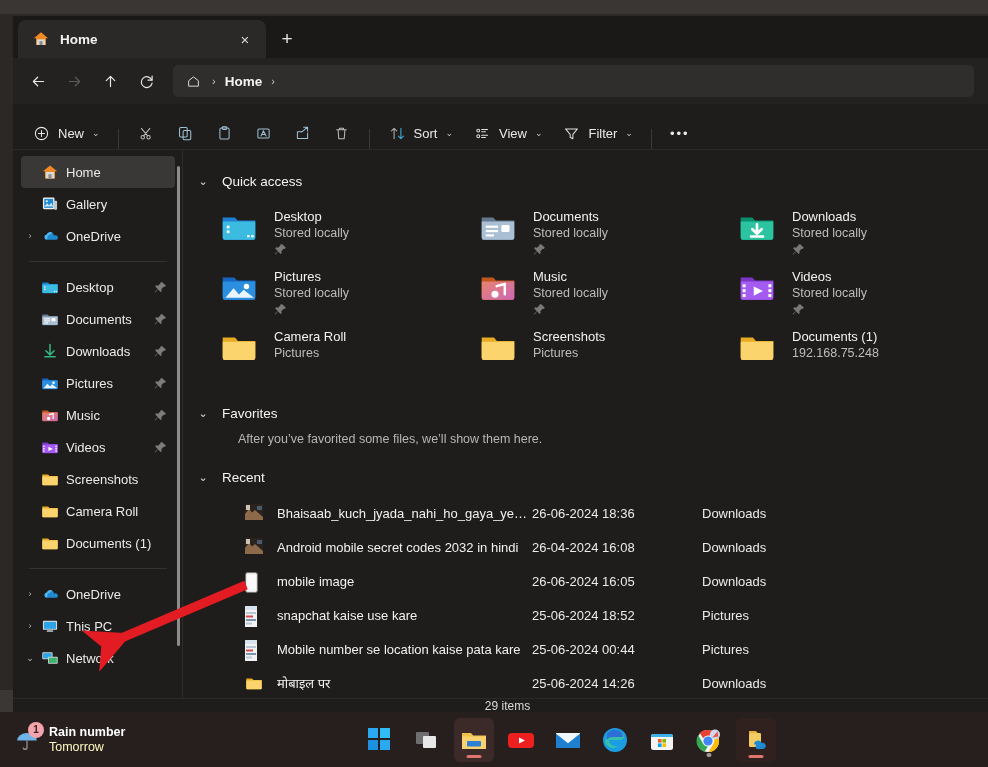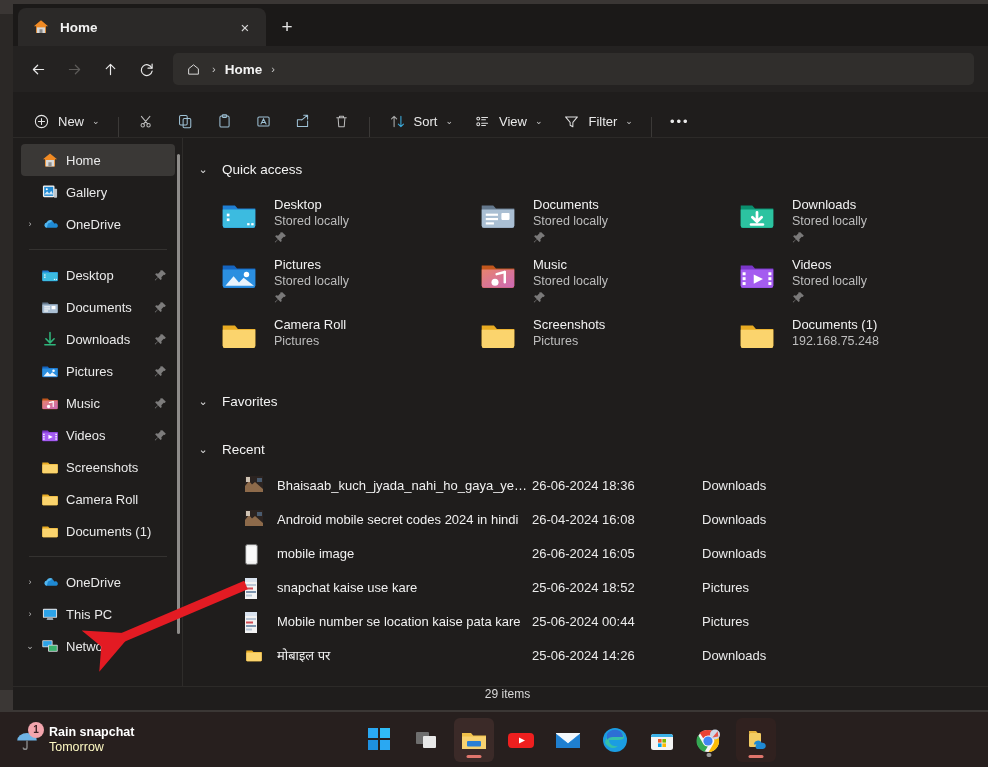--- a/index.html
+++ b/index.html
@@ -23,21 +23,21 @@
     background:#3b3735; color:#6e6a67; font-size:13px;
     display:flex; align-items:center; gap:26px; padding-left:58px;
   }
   .bg-word-top {
     position:absolute; left:0; top:0; width:988px; height:14px;
     background:#3a3634;
   }
 
   
   .explorer {
-    position:absolute; left:13px; top:4px;
+    position:absolute; left:13px; top:16px;
     width:975px; height:706px;
     background:#1f1d1c;
     overflow:hidden;
   }
 
   
   .titlebar {
     height:42px; background:#1b1918;
     position:relative;
     display:flex; align-items:flex-end;
@@ -755,20 +755,21 @@
               <div class="qa-name">Documents (1)</div>
               <div class="qa-sub">192.168.75.248</div>
             </span>
           </div>
         </div>
 
       <div class="section-head" style="margin-top:14px;">
         <span class="section-chev">⌄</span>
         <span class="section-title">Favorites</span>
       </div>
+      <div class="fav-empty">After you’ve favorited some files, we’ll show them here.</div>
 
       <div class="section-head" style="margin-top:14px;">
         <span class="section-chev">⌄</span>
         <span class="section-title">Recent</span>
       </div>
       <div class="recent-list" id="recent-root">
           <div class="recent-row">
             <span class="rec-ico"><svg width="18" height="16" viewBox="0 0 18 16">
                 <rect width="18" height="16" fill="#2b2320"></rect>
                 <path d="M0 10l4-5 3 3.5L10 6l8 7v3H0z" fill="#8d6a4a"></path>
@@ -779,21 +780,21 @@
             <span class="rec-date">26-06-2024 18:36</span>
             <span class="rec-loc">Downloads</span>
           </div>
           <div class="recent-row">
             <span class="rec-ico"><svg width="18" height="16" viewBox="0 0 18 16">
                 <rect width="18" height="16" fill="#2b2320"></rect>
                 <path d="M0 10l4-5 3 3.5L10 6l8 7v3H0z" fill="#8d6a4a"></path>
                 <rect x="1" y="1" width="4" height="5" fill="#cfc3b4"></rect>
                 <rect x="12" y="2" width="5" height="4" fill="#4a5b6e"></rect>
               </svg></span>
-            <span class="rec-name">Android mobile secret codes 2024 in hindi</span>
+            <span class="rec-name">Android mobile secret codes 2032 in hindi</span>
             <span class="rec-date">26-04-2024 16:08</span>
             <span class="rec-loc">Downloads</span>
           </div>
           <div class="recent-row">
             <span class="rec-ico"><svg width="13" height="21" viewBox="0 0 13 21">
                 <rect x="0.6" y="0.6" width="11.8" height="19.8" rx="2" fill="#f4f4f4" stroke="#6d6d6d" stroke-width="1"></rect>
                 <rect x="2" y="3" width="9" height="14" fill="#fafafa"></rect>
               </svg></span>
             <span class="rec-name">mobile image</span>
             <span class="rec-date">26-06-2024 16:05</span>
@@ -857,21 +858,21 @@
 <div class="taskbar">
   <div class="weather">
     <span class="weather-ico">
       <svg width="26" height="26" viewBox="0 0 28 28">
         <path d="M3.5 14.5a10.5 8 0 0 1 21 0z" fill="#6fb4e6"></path>
         <path d="M14 14.5v7.5a2 2 0 0 1-4 0" fill="none" stroke="#8a8a8a" stroke-width="1.5"></path>
       </svg>
       <span class="weather-badge">1</span>
     </span>
     <span>
-      <div class="weather-txt1">Rain snapchat</div>
+      <div class="weather-txt1">Rain number</div>
       <div class="weather-txt2">Tomorrow</div>
     </span>
   </div>
 
   <div class="tb-center">
     <div class="tb-icon">
       <span class="tb-start">
         <svg width="24" height="24" viewBox="0 0 24 24">
           <rect x="1" y="1" width="10" height="10" fill="#2aa8f2"></rect>
           <rect x="13" y="1" width="10" height="10" fill="#30bdf7"></rect>

